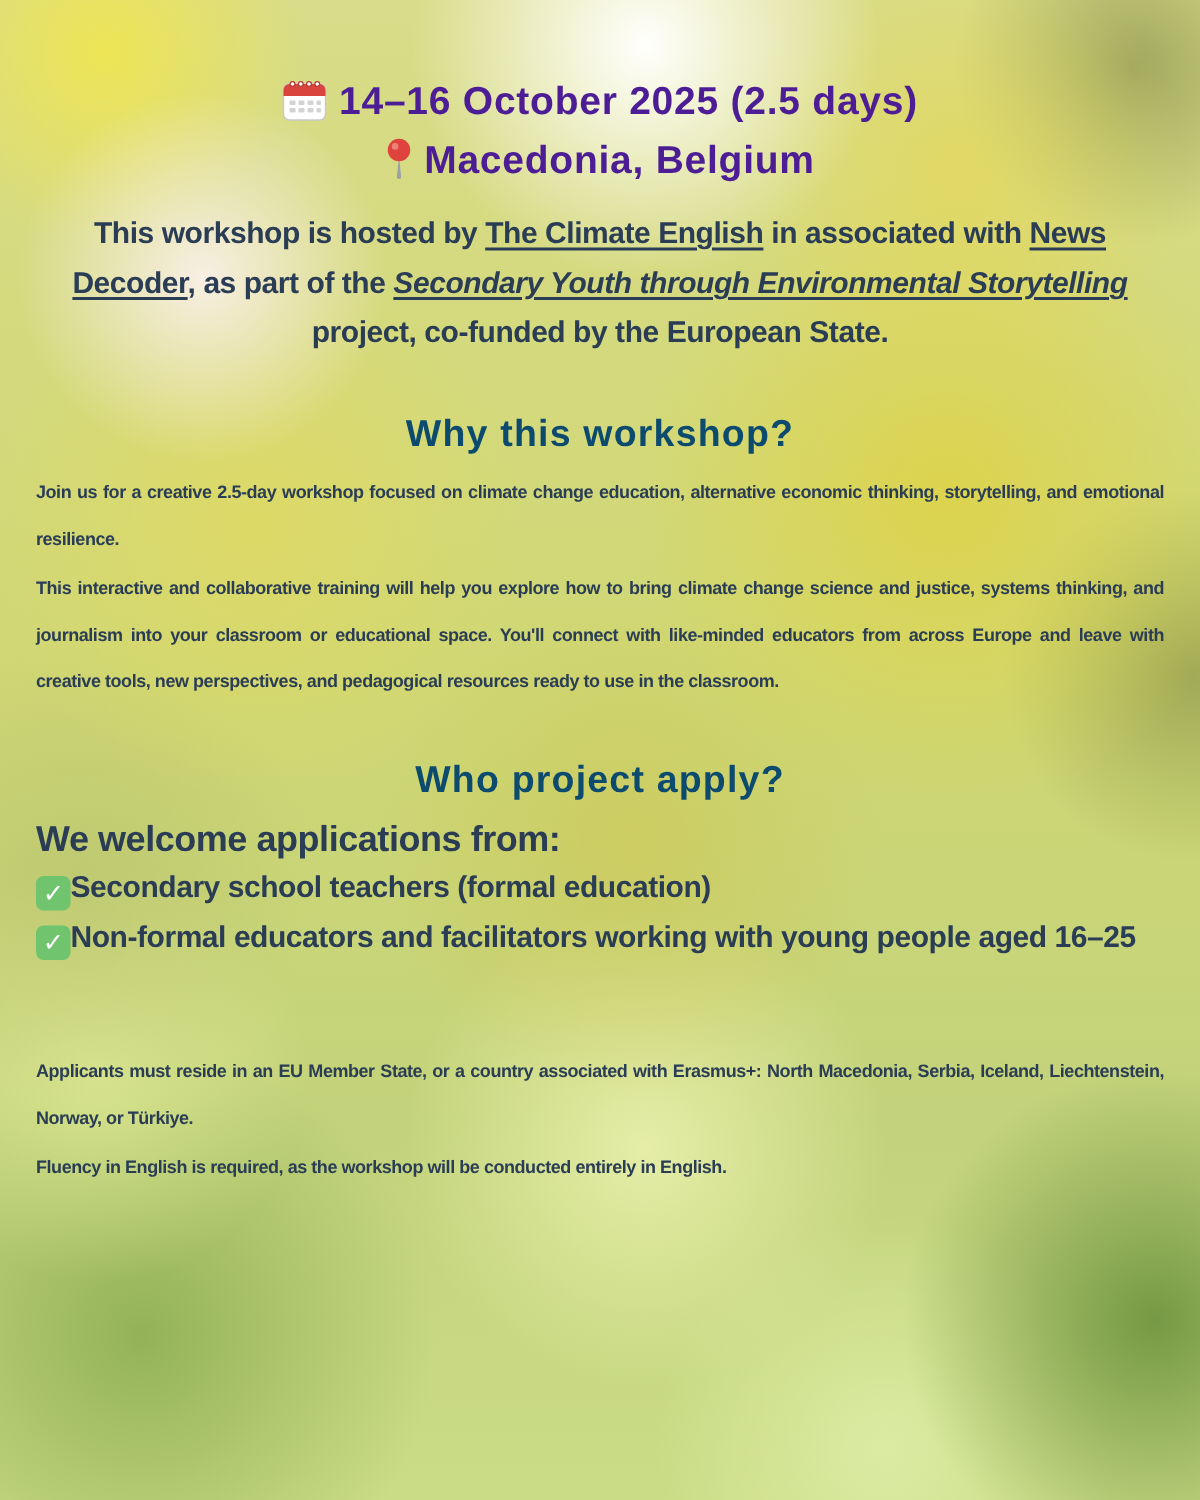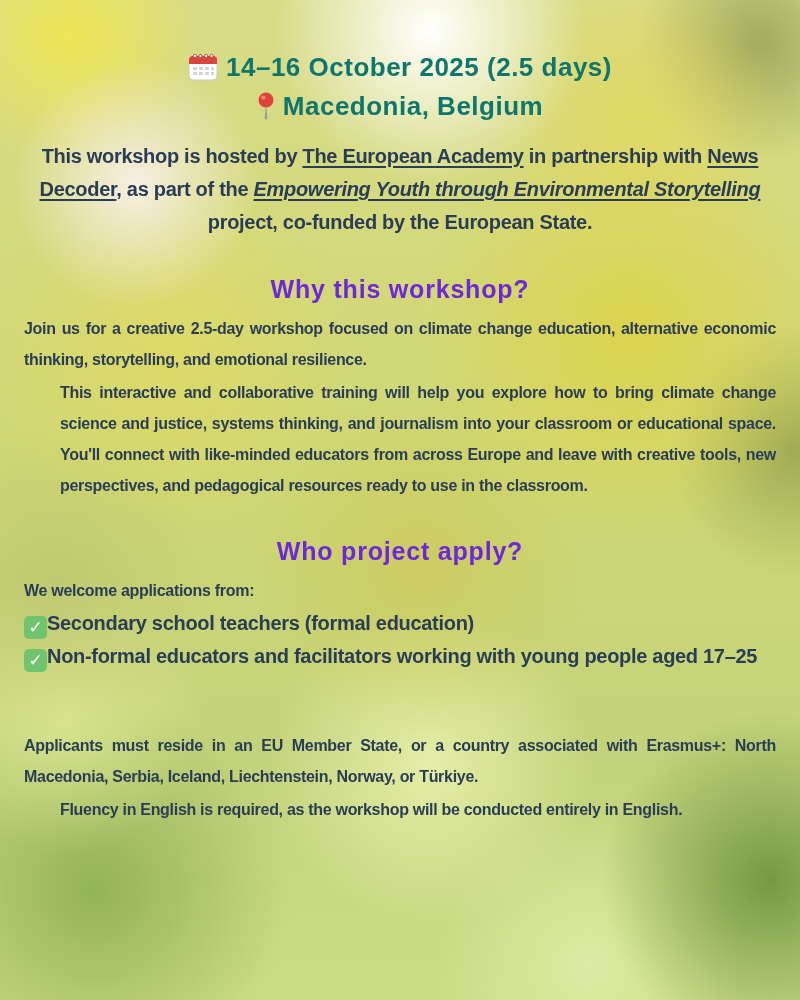--- a/index.html
+++ b/index.html
@@ -32,55 +32,55 @@
     width: 800px;
     height: 1000px;
     padding: 50px 24px 0 24px;
     color: #2a3d55;
   }
   .header { text-align: center; }
   .header-line {
     font-size: 26px;
     font-weight: bold;
     line-height: 34px;
-    color: #0f766e;
+    color: #4c1d95;
     letter-spacing: 0.5px;
     margin: 0;
     white-space: nowrap;
   }
   .icon-inline { display: inline-block; vertical-align: -5px; margin-right: 8px; }
   .intro {
     margin: 12px 8px 0 8px;
     text-align: center;
     font-size: 20px;
     font-weight: bold;
     line-height: 33px;
     letter-spacing: -0.3px;
   }
   .u  { text-decoration: underline; text-underline-offset: 3px; }
   .iu { font-style: italic; text-decoration: underline; text-underline-offset: 3px; }
   .section-heading {
     text-align: center;
     font-size: 25px;
     font-weight: bold;
-    color: #6d28d9;
+    color: #0c4a6e;
     letter-spacing: 0.8px;
     margin: 36px 0 9px 0;
   }
   .body-para {
     margin: 0 0 0 0;
-    font-size: 16px;
+    font-size: 12px;
     font-weight: bold;
     line-height: 31px;
     letter-spacing: -0.3px;
     text-align: justify;
   }
-  .body-para + .body-para { margin-top: 2px; margin-left: 36px; }
+  .body-para + .body-para { margin-top: 2px; }
   .lead-line {
-    font-size: 16px;
+    font-size: 24px;
     font-weight: bold;
     line-height: 31px;
     letter-spacing: -0.3px;
     margin: 0;
   }
   .checklist { margin: 2px 0 10px 0; padding: 0; list-style: none; }
   .check-item {
     font-size: 20px;
     font-weight: bold;
     line-height: 31px;
@@ -130,32 +130,32 @@
     </div>
     <div class="header-line">
       <span class="icon-inline"><svg class="pin-svg" width="18" height="28" viewBox="0 0 18 28">
             <path d="M9 12 L10.4 26 a1.4 1.4 0 0 1 -2.8 0 Z" fill="#9aa0a6"></path>
             <circle cx="9" cy="8" r="7.5" fill="#e0433d"></circle>
             <circle cx="6.4" cy="5.6" r="2.2" fill="#ef8c84" opacity="0.85"></circle>
           </svg></span><span>Macedonia, Belgium</span>
     </div>
   </div>
 
-  <p class="intro"><span>This workshop is hosted by </span><span class="u">The European Academy</span><span> in partnership with </span><span class="u">News Decoder</span><span>, as part of the </span><span class="iu">Empowering Youth through Environmental Storytelling</span><span> project, co-funded by the European State.</span></p>
+  <p class="intro"><span>This workshop is hosted by </span><span class="u">The Climate English</span><span> in associated with </span><span class="u">News Decoder</span><span>, as part of the </span><span class="iu">Secondary Youth through Environmental Storytelling</span><span> project, co-funded by the European State.</span></p>
 
   <h2 class="section-heading">Why this workshop?</h2>
 
   <p class="body-para">Join us for a creative 2.5-day workshop focused on climate change education, alternative economic thinking, storytelling, and emotional resilience.</p>
   <p class="body-para">This interactive and collaborative training will help you explore how to bring climate change science and justice, systems thinking, and journalism into your classroom or educational space. You'll connect with like-minded educators from across Europe and leave with creative tools, new perspectives, and pedagogical resources ready to use in the classroom.</p>
 
   <h2 class="section-heading">Who project apply?</h2>
 
   <p class="lead-line">We welcome applications from:</p>
 
   <ul class="checklist">
     <li class="check-item"><span class="check-box">✓</span><span>Secondary school teachers (formal education)</span></li>
-    <li class="check-item"><span class="check-box">✓</span><span>Non-formal educators and facilitators working with young people aged 17–25</span></li>
+    <li class="check-item"><span class="check-box">✓</span><span>Non-formal educators and facilitators working with young people aged 16–25</span></li>
   </ul>
 
   <p class="body-para gap-applicants">Applicants must reside in an EU Member State, or a country associated with Erasmus+: North Macedonia, Serbia, Iceland, Liechtenstein, Norway, or Türkiye.</p>
   <p class="body-para">Fluency in English is required, as the workshop will be conducted entirely in English.</p>
 
 </div>
 
 </body></html>

